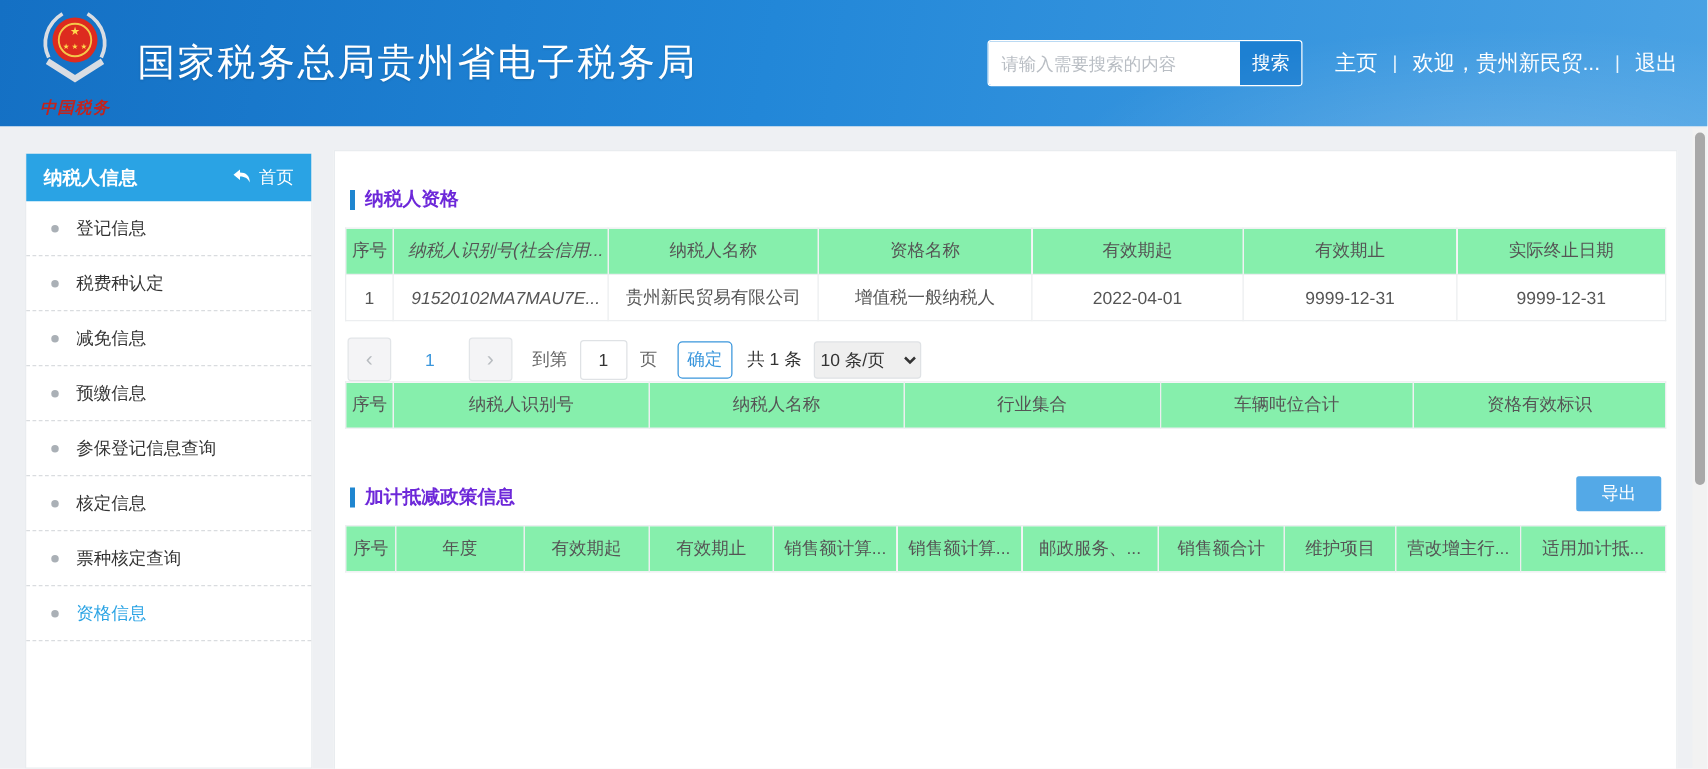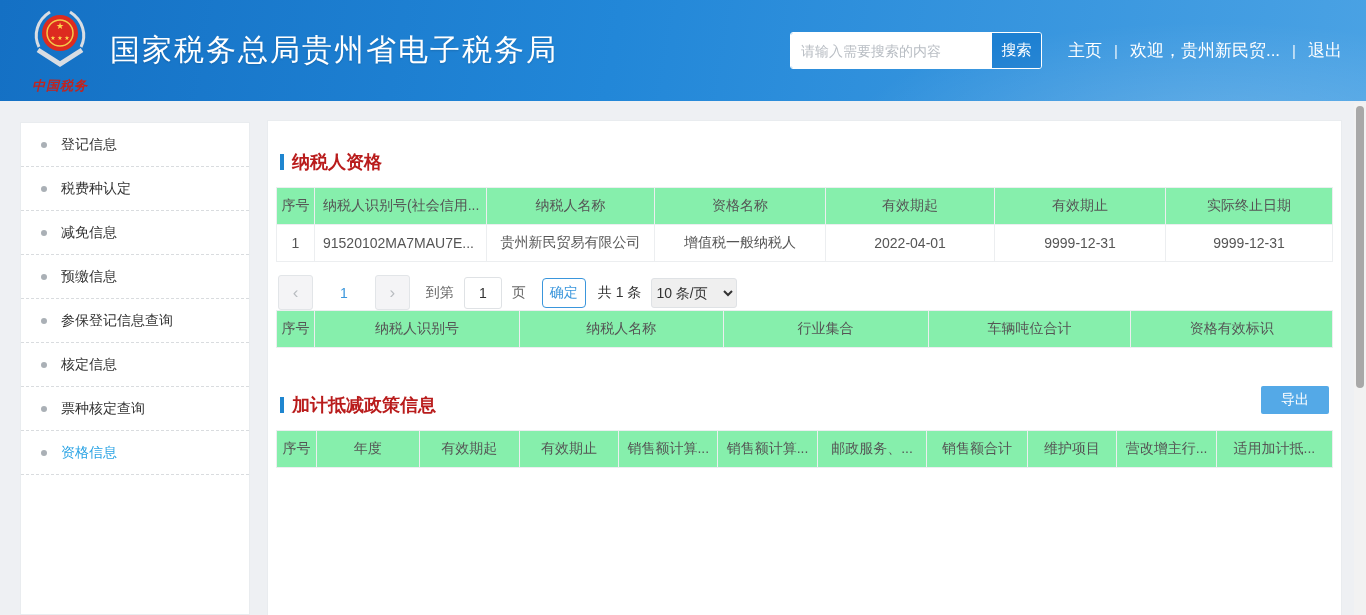--- a/index.html
+++ b/index.html
@@ -72,36 +72,36 @@
   .side-item.active { color: #2aa3e4; }
 
   
   .panel {
     position: absolute; left: 267px; top: 120px; width: 1075px; height: 700px;
     background: #ffffff; border: 1px solid #e9ecef; padding: 0 8px;
   }
   .section-head { display: flex; align-items: center; gap: 8px; margin: 28px 4px 13px 4px; }
   .section-head.first { margin-top: 29px; }
   .section-head .bar { width: 4px; height: 16px; background: #1f86d0; flex: none; }
-  .section-title { font-size: 18px; font-weight: bold; color: #b91c1c; }
+  .section-title { font-size: 15px; font-weight: bold; color: #6d28d9; }
   .section-head.with-btn { justify-content: flex-start; position: relative; }
   .export-btn {
     position: absolute; right: 0; top: -7px; width: 68px; height: 28px;
     background: #54a9e7; color: #ffffff; border: none; border-radius: 2px;
     font-size: 14px; cursor: pointer; font-family: "Liberation Sans", sans-serif;
   }
 
   table { width: 100%; border-collapse: collapse; table-layout: fixed; }
   th, td {
     border: 1px solid #eceef0; height: 37px; font-size: 14px;
     text-align: center; overflow: hidden; white-space: nowrap; text-overflow: ellipsis;
   }
   th { background: #86efac; color: #555555; font-weight: normal; }
   td { color: #555555; background: #ffffff; }
-  .cell-left { text-align: left; padding-left: 8px; }
+  .cell-left { text-align: center; padding-left: 8px; font-style: italic; }
 
   .empty-box {
     height: 101px; border: 1px solid #eceef0; border-top: none;
     display: flex; align-items: center; justify-content: center;
   }
   .empty-text { color: #e04040; font-size: 14px; }
 
   
   .pagination { display: flex; align-items: center; margin: 13px 0 0 2px; font-size: 14px; color: #666666; }
   .pg-btn {
@@ -158,20 +158,31 @@
   <div class="top-nav">
     <span class="nav-link">主页</span>
     <span class="sep">|</span>
     <span class="nav-link">欢迎，贵州新民贸...</span>
     <span class="sep">|</span>
     <span class="nav-link">退出</span>
   </div>
 </div>
 
 <div class="sidebar">
+  <div class="sidebar-header">
+    <span class="sidebar-title">纳税人信息</span>
+    <span class="home-link">
+      <span>
+        <svg width="15" height="12" viewBox="0 0 15 12">
+            <path d="M6 0.5 L0.8 4.7 L6 8.9 V6.2 C10.2 6.2 12.5 8 13.8 11 C13.9 5.4 10.6 3 6 3 Z" fill="#ffffff"></path>
+          </svg>
+      </span>
+      <span>首页</span>
+    </span>
+  </div>
   <div class="side-item">
     <span class="dot"></span>
     <span>登记信息</span>
   </div>
   <div class="side-item">
     <span class="dot"></span>
     <span>税费种认定</span>
   </div>
   <div class="side-item">
     <span class="dot"></span>

